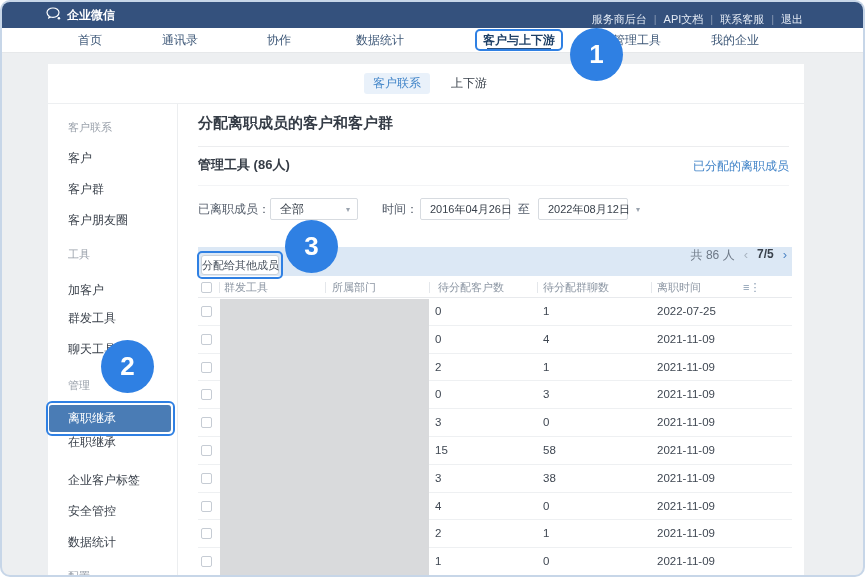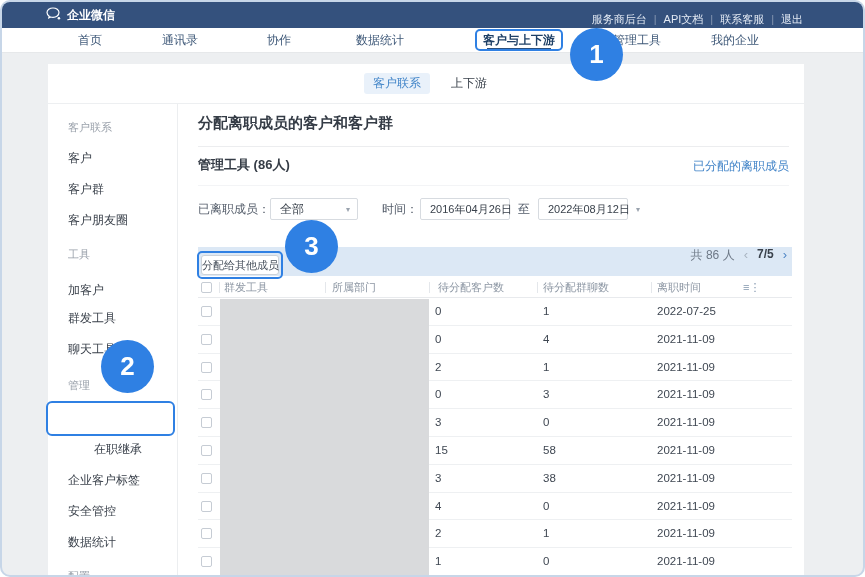--- a/index.html
+++ b/index.html
@@ -115,30 +115,31 @@
     </div>
 
   <div id="tabstrip">
     <div class="subtab" id="subtab-0">客户联系</div>
     <div class="subtab" id="subtab-1">上下游</div>
   </div>
 
   <div id="main">
     <div id="sidebar">
       <div id="side-sel-ring"></div>
+      <div id="side-sel">离职继承</div>
     <div class="side-entry side-header" style="top: 23px;">客户联系</div>
         <div class="side-entry side-item" style="top: 54px;">客户</div>
         <div class="side-entry side-item" style="top: 85px;">客户群</div>
         <div class="side-entry side-item" style="top: 116px;">客户朋友圈</div>
         <div class="side-entry side-header" style="top: 150px;">工具</div>
         <div class="side-entry side-item" style="top: 168px; margin-top: 18px;">加客户</div>
         <div class="side-entry side-item" style="top: 214px;">群发工具</div>
         <div class="side-entry side-item" style="top: 245px;">聊天工具</div>
         <div class="side-entry side-header" style="top: 281px;">管理</div>
-        <div class="side-entry side-item" style="top: 345px; margin-left: 26px;">在职继承</div>
+        <div class="side-entry side-item" style="top: 338px;">在职继承</div>
         <div class="side-entry side-item" style="top: 376px;">企业客户标签</div>
         <div class="side-entry side-item" style="top: 407px;">安全管控</div>
         <div class="side-entry side-item" style="top: 438px;">数据统计</div>
         <div class="side-entry side-header" style="top: 472px;">配置</div>
       </div>
 
     <div id="content">
       <div id="page-title">分配离职成员的客户和客户群</div>
       <div class="hdiv" id="divider1"></div>
 

